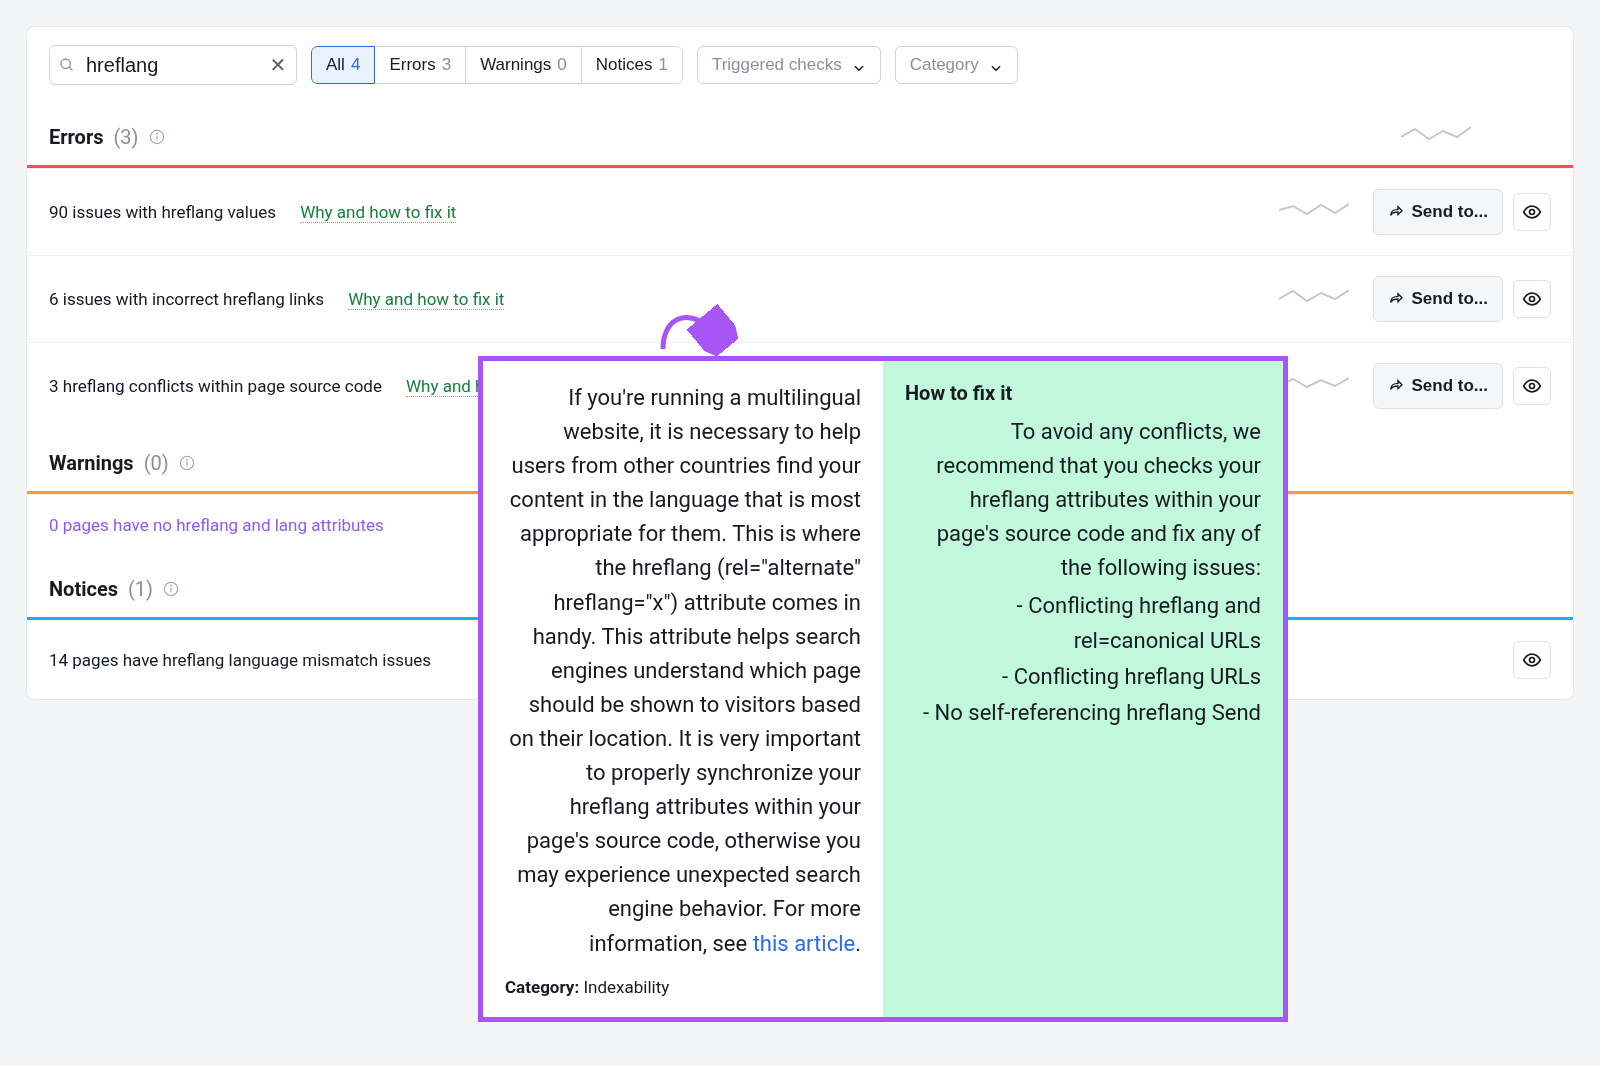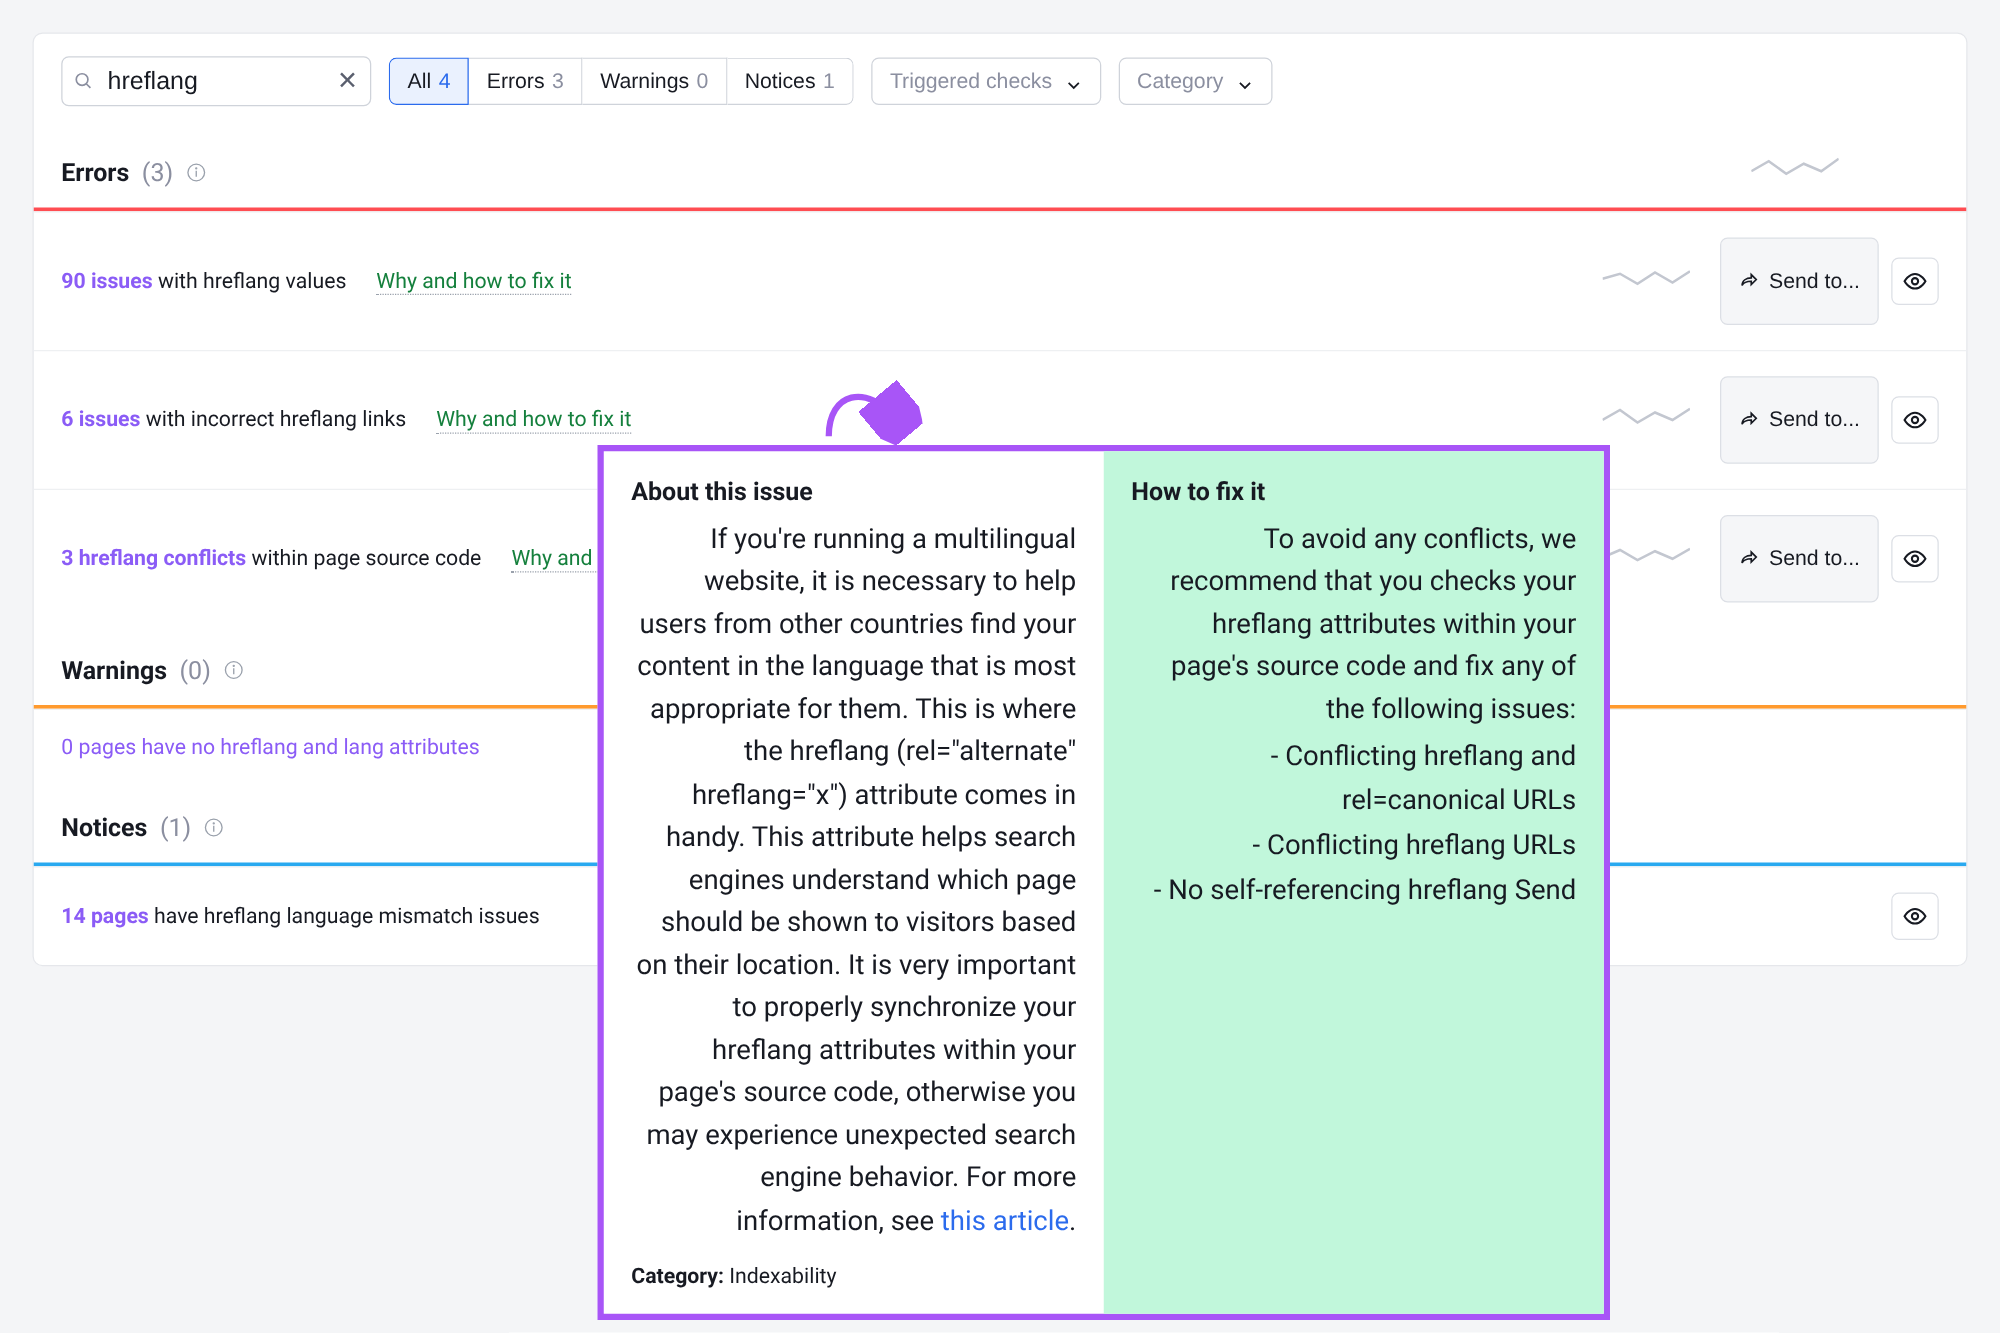--- a/index.html
+++ b/index.html
@@ -96,32 +96,32 @@
 .accent-red { background: #ff4d52; }
 .accent-orange { background: #ff9a2e; }
 .accent-blue { background: #29a9f0; }
 .row {
   display: flex; align-items: center;
   padding: 20px 22px;
   border-top: 1px solid #eef0f2;
   gap: 24px;
 }
 .row-text { flex: 0 0 auto; display: inline; }
-.link-blue { color: #8b5cf6; font-weight: bold; }
+.link-blue { color: #0f172a; }
 .link-teal { color: #8b5cf6; }
 .why-link {
   color: #15803d; border-bottom: 1px dotted #9aa1ac; cursor: pointer;
 }
 .row-spacer { flex: 1 1 auto; }
 .row-spark { width: 70px; }
 .row-actions { display: flex; gap: 10px; align-items: center; }
 .sendto-btn {
   display: inline-flex; align-items: center; gap: 8px;
-  padding: 24px 14px; border: 1px solid #dcdfe5; border-radius: 6px;
-  background: #f5f6f8; font-size: 17px; cursor: pointer; color: #171a22;
+  padding: 12px 14px; border: 1px solid #dcdfe5; border-radius: 6px;
+  background: #f5f6f8; font-size: 17px; cursor: pointer; color: #171a22; font-weight: bold;
 }
 .arrow-share { width: 16px; height: 16px; stroke: #171a22; fill: none; stroke-width: 2; }
 .eye-btn {
   width: 38px; height: 38px; display: inline-flex; align-items: center; justify-content: center;
   border: 1px solid #dcdfe5; border-radius: 6px; background: #fff; cursor: pointer;
 }
 .eye-svg { width: 20px; height: 20px; stroke: #171a22; fill: none; stroke-width: 2; }
 
 .popover-anchor { position: relative; }
 .arrow-hint {
@@ -338,21 +338,20 @@
     <defs>
       <marker id="ah" markerWidth="8" markerHeight="8" refX="5" refY="4" orient="auto">
         <path d="M0,0 L8,4 L0,8 z" fill="#a855f7"></path>
       </marker>
     </defs>
     <path d="M15 45 C 15 10, 45 2, 70 32" marker-end="url(#ah)"></path>
   </svg>
 
   <div class="popover">
     <div class="pop-col pop-left">
-      <div class="pop-h">About this issue</div>
       <div class="pop-body">
         <span>If you're running a multilingual website, it is necessary to help users from other countries find your content in the language that is most appropriate for them. This is where the hreflang (rel="alternate" hreflang="x") attribute comes in handy. This attribute helps search engines understand which page should be shown to visitors based on their location. It is very important to properly synchronize your hreflang attributes within your page's source code, otherwise you may experience unexpected search engine behavior. For more information, see </span><a href="#">this article</a><span>.</span>
       </div>
       <div class="cat-line">
         <b>Category:</b><span> Indexability</span>
       </div>
     </div>
     <div class="pop-col pop-right">
       <div class="pop-h">How to fix it</div>
       <div class="pop-body">To avoid any conflicts, we recommend that you checks your hreflang attributes within your page's source code and fix any of the following issues:</div>

